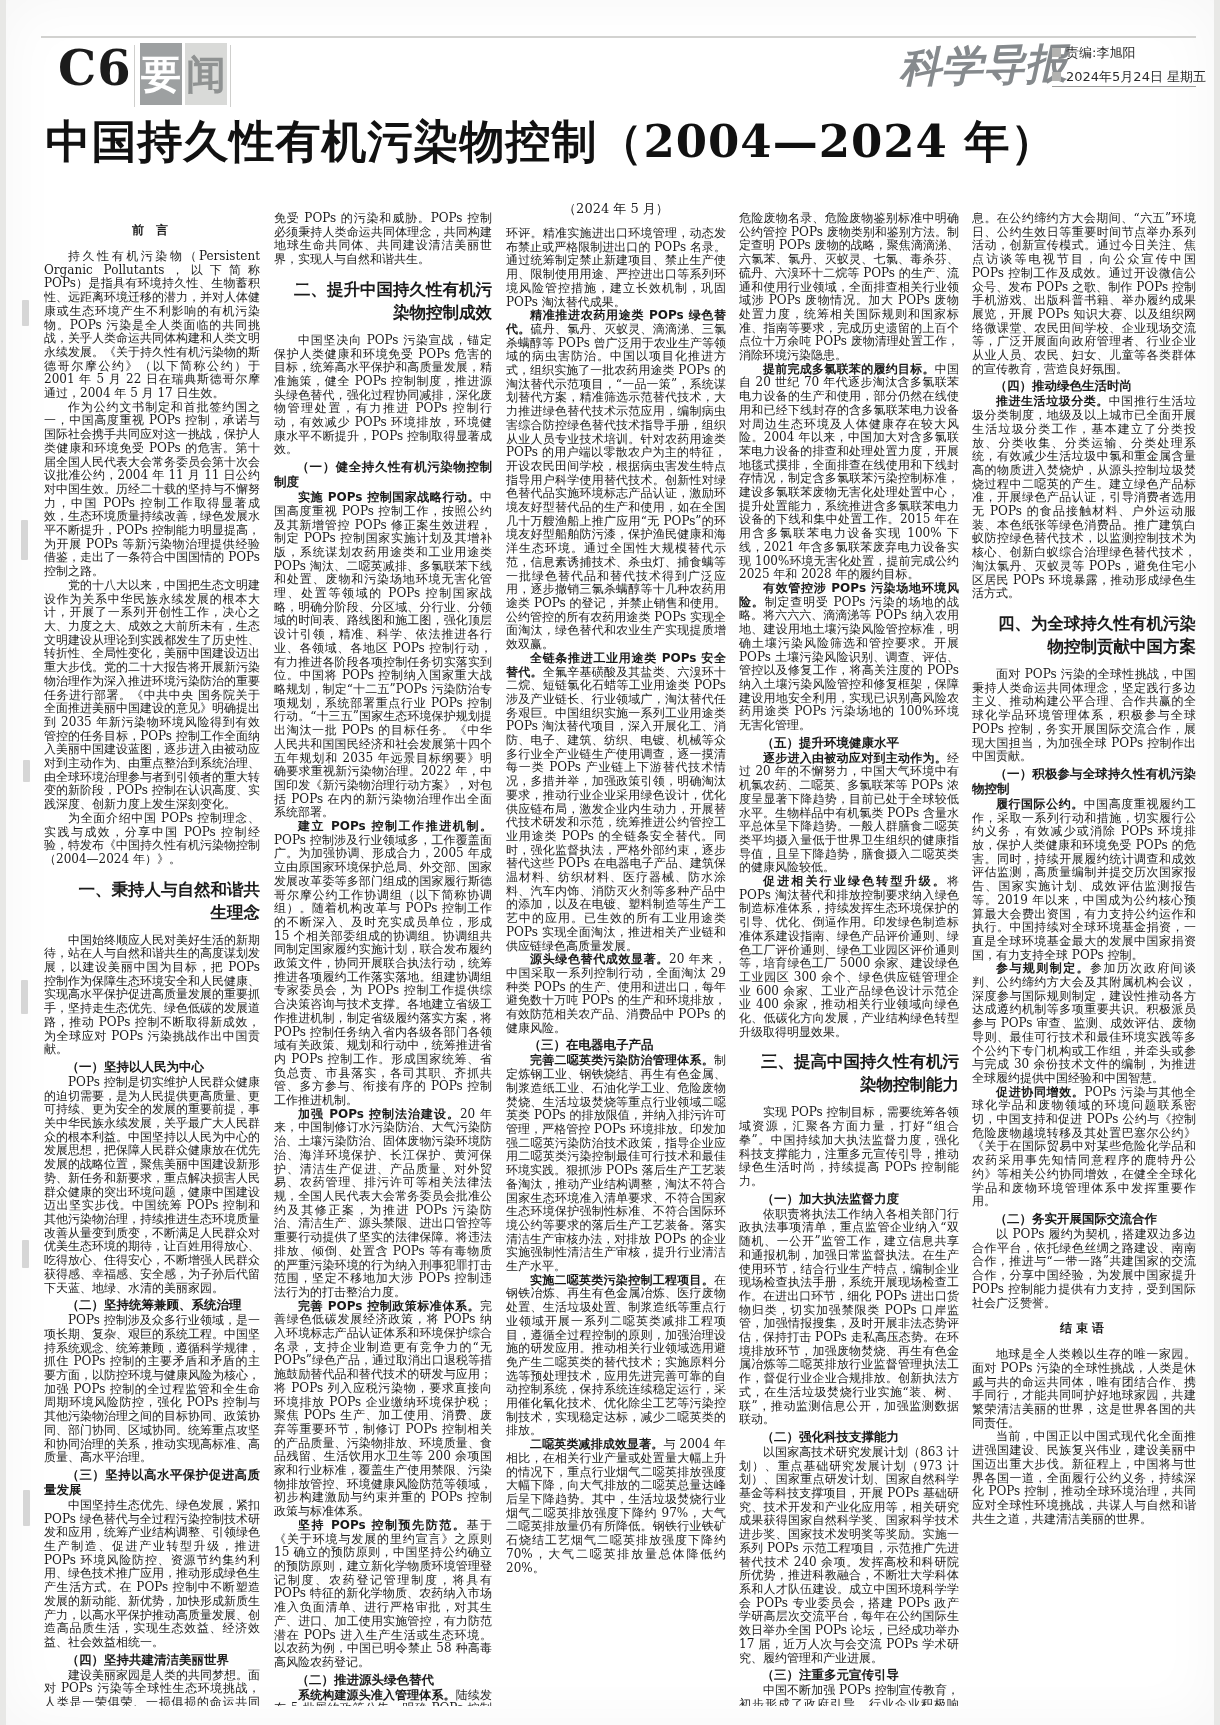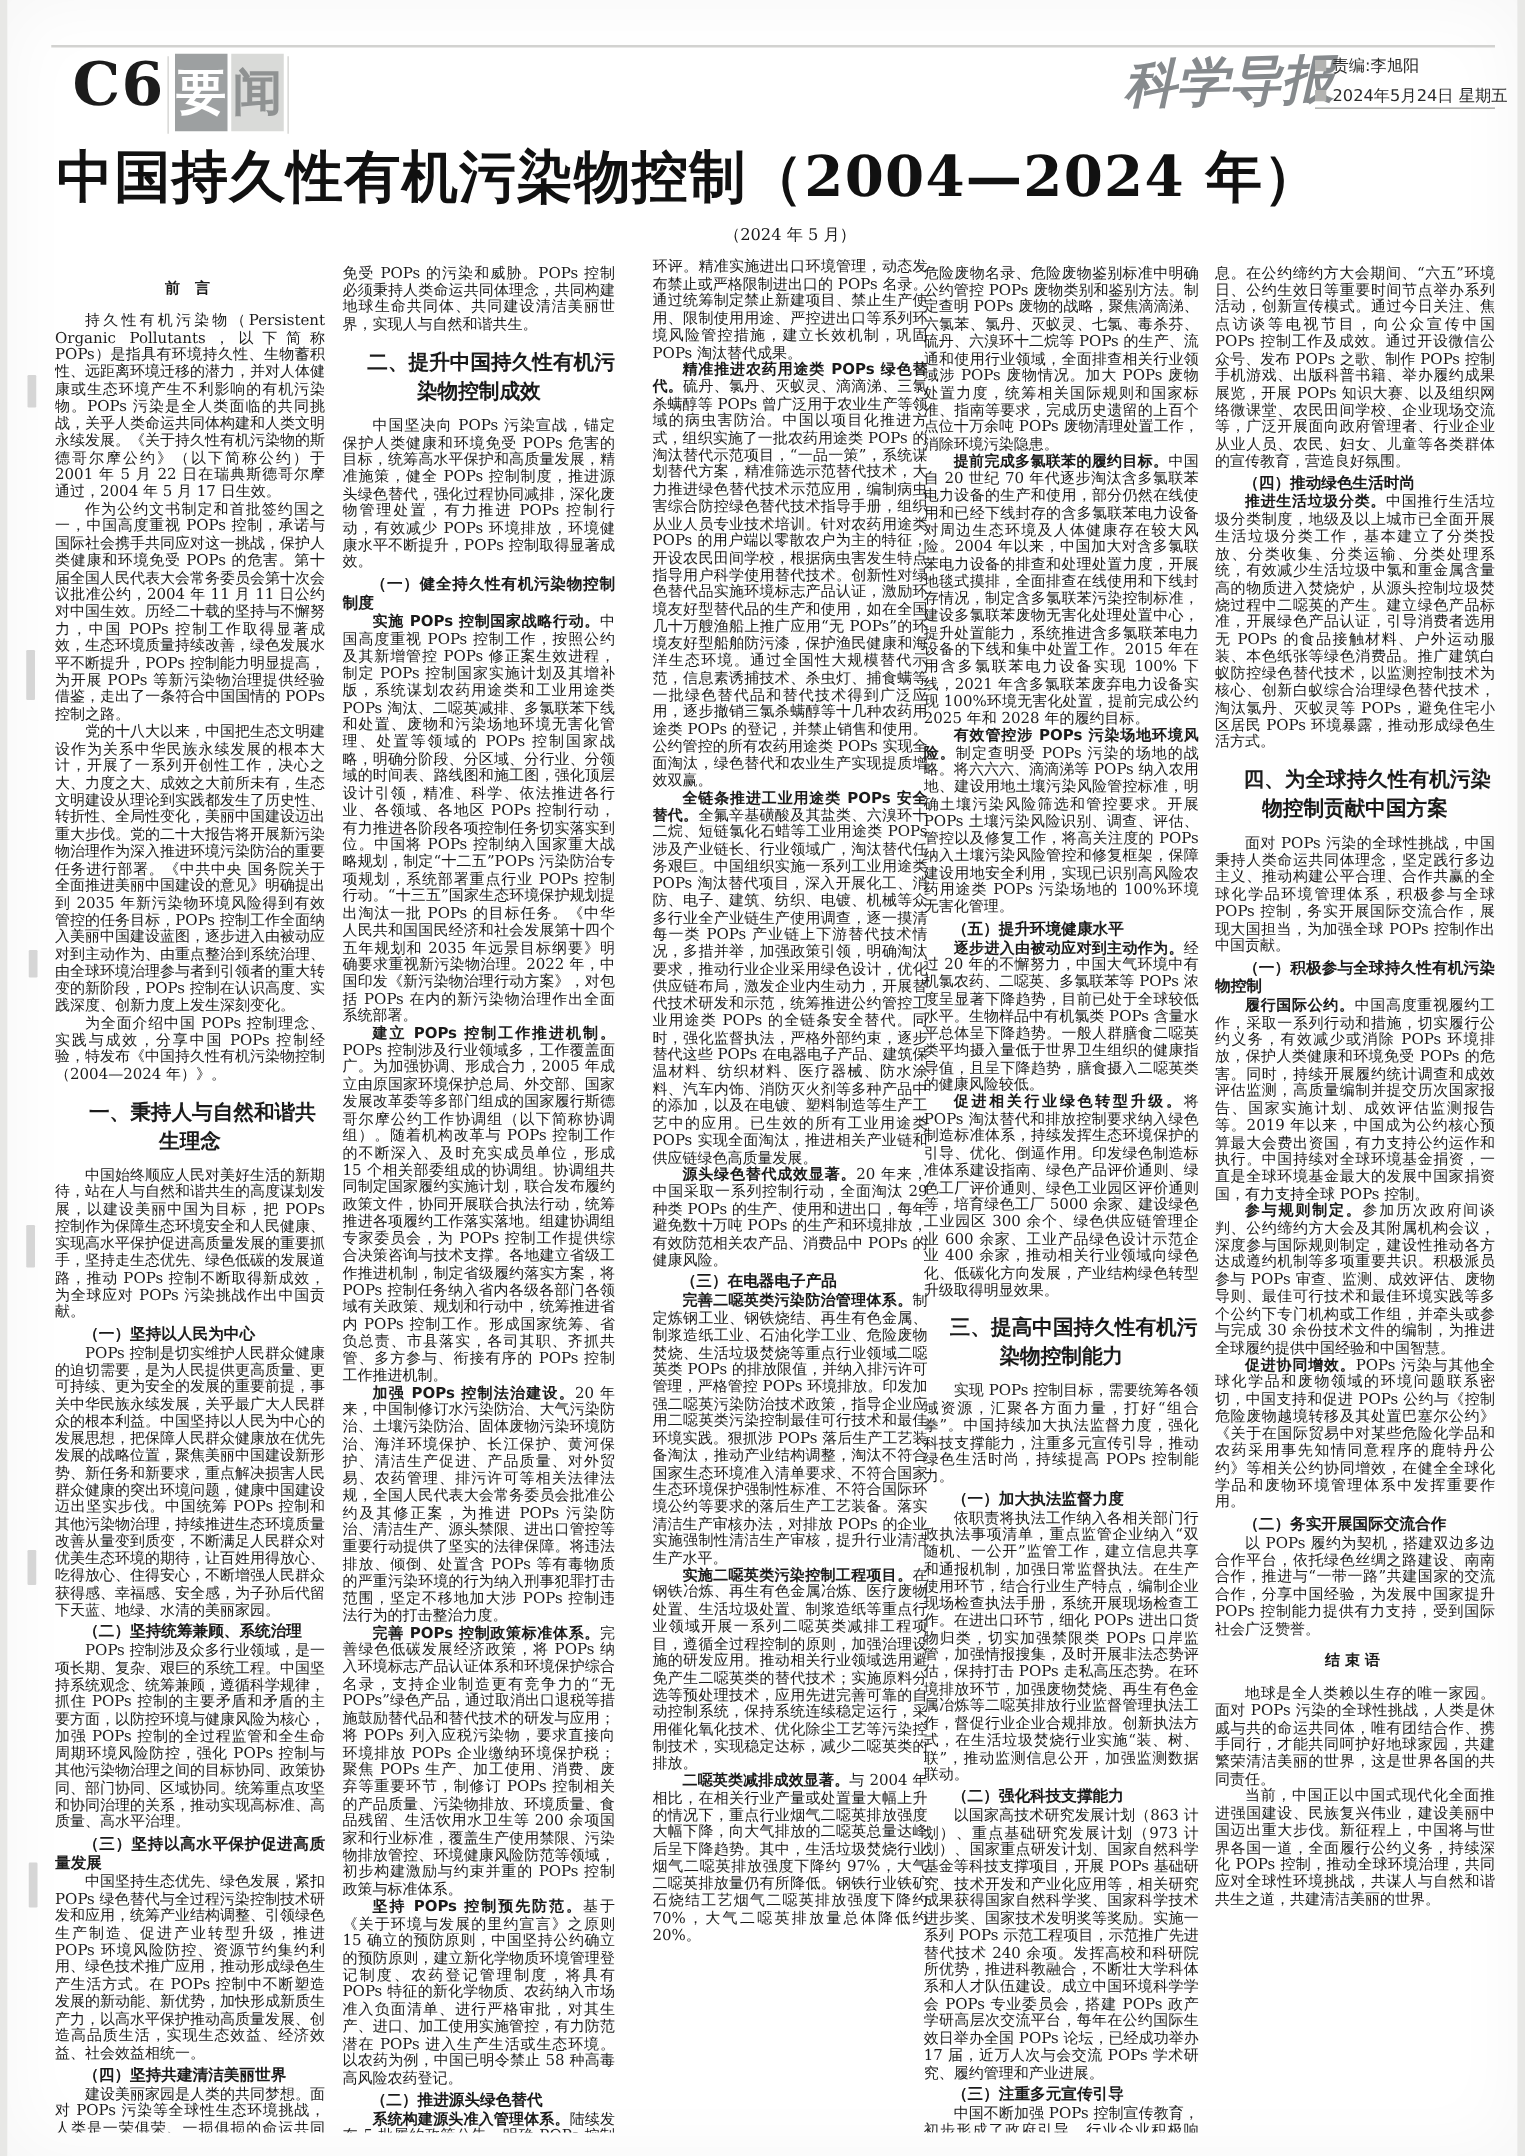--- a/index.html
+++ b/index.html
@@ -26,30 +26,30 @@
   .pub-rule{position:absolute;left:1046px;top:86px;width:144px;height:1px;background:#9a9a98;}
   
   .main-title{position:absolute;left:35px;top:112px;width:1020px;text-align:center;
               font-size:45px;font-weight:bold;letter-spacing:1px;
               font-family:"DejaVu Serif","Liberation Serif",serif;color:#111;}
   
   .col{position:absolute;top:212px;height:1494px;overflow:hidden;text-align:justify;
        font-size:12px;line-height:13.7px;color:#1b1b1b;}
   #col1{left:38px;width:216px;}
   #col2{left:268px;width:218px;}
-  #col3{left:500px;width:220px;top:180px;height:1512px;margin-left:16px;}
+  #col3{left:500px;width:220px;top:200px;height:1512px;}
   #col4{left:733px;width:220px;}
   #col5{left:966px;width:224px;}
   .para{margin:0;text-indent:2em;}
   .para.noind{text-indent:0;}
   .lead{font-family:"DejaVu Sans","Liberation Sans",sans-serif;font-weight:bold;}
   .h-center{font-family:"DejaVu Sans","Liberation Sans",sans-serif;font-weight:bold;
             font-size:12px;text-align:center;letter-spacing:4px;margin:8px 0 10px 0;line-height:20px;}
   .h-section{font-family:"DejaVu Sans","Liberation Sans",sans-serif;font-weight:bold;
-             font-size:16.5px;line-height:23px;text-indent:1.2em;margin:11px 0 10px 0;text-align:center;}
+             font-size:16.5px;line-height:23px;text-indent:1.2em;margin:11px 0 10px 0;text-align:right;}
   .h-sub{font-family:"DejaVu Sans","Liberation Sans",sans-serif;font-weight:bold;
          font-size:12.5px;line-height:15px;text-indent:1.8em;margin:2px 0;}
   .date-line{text-align:center;font-size:13px;margin:0 0 9px 0;line-height:18px;}
   
   .noise{position:absolute;width:7px;background:#8d8d8b;opacity:.35;border-radius:1px;}
 </style>
 </head>
 <body>
 
 <div id="page">

